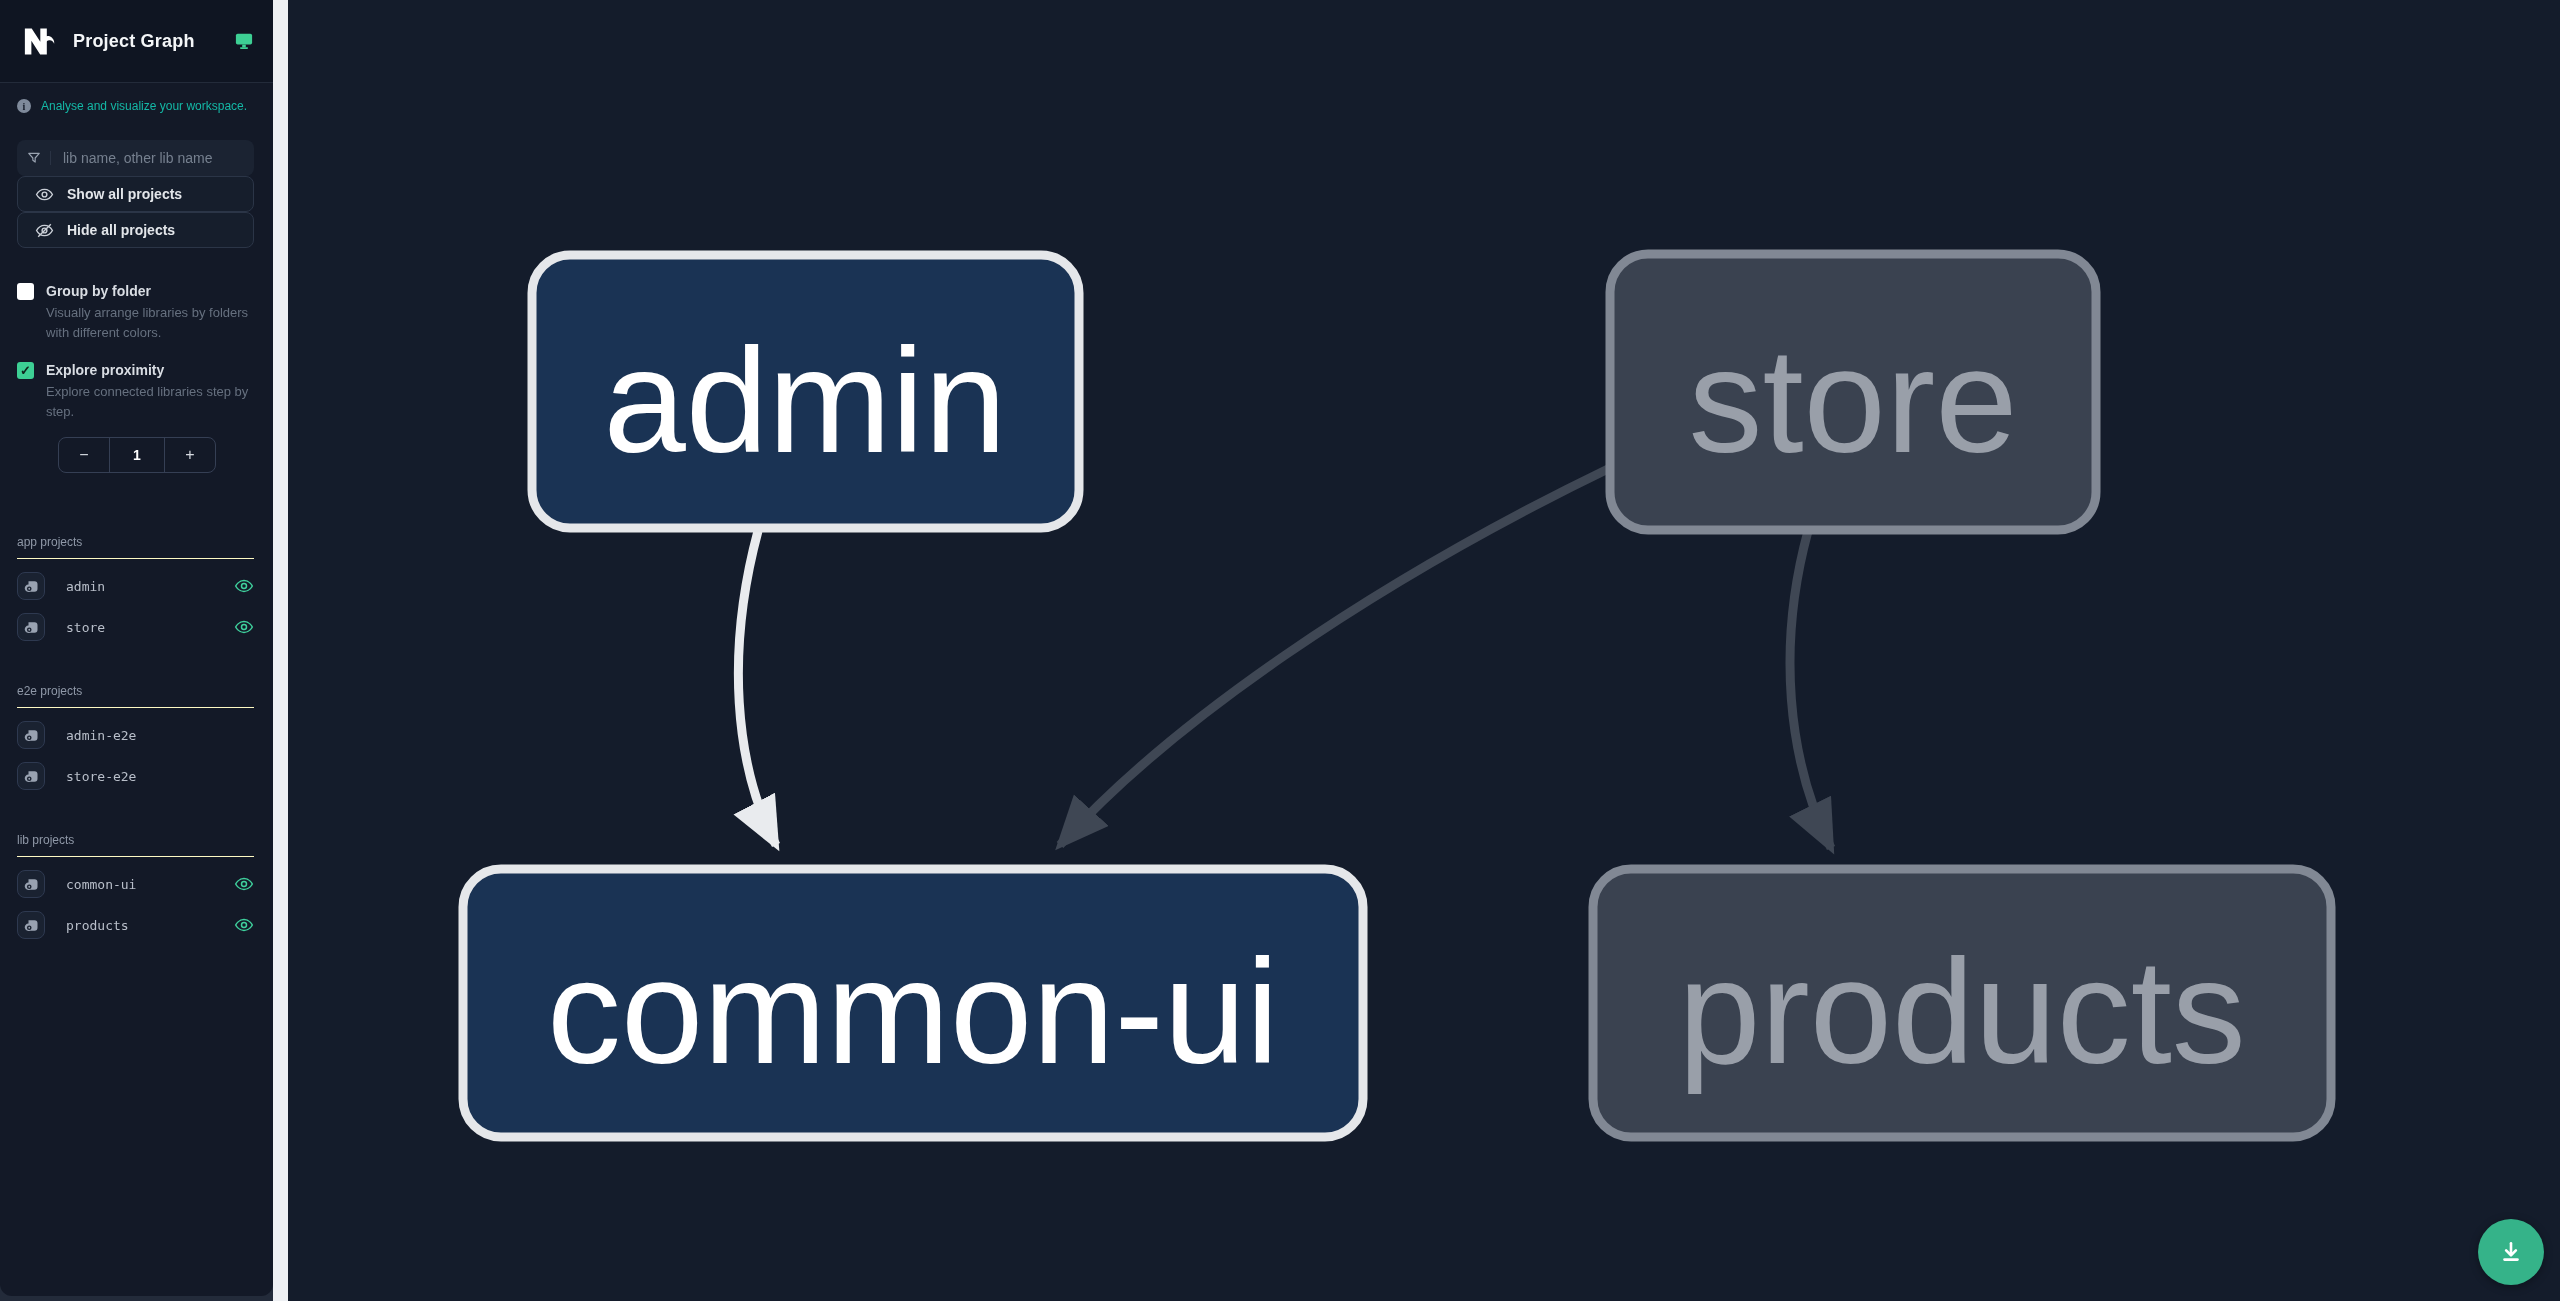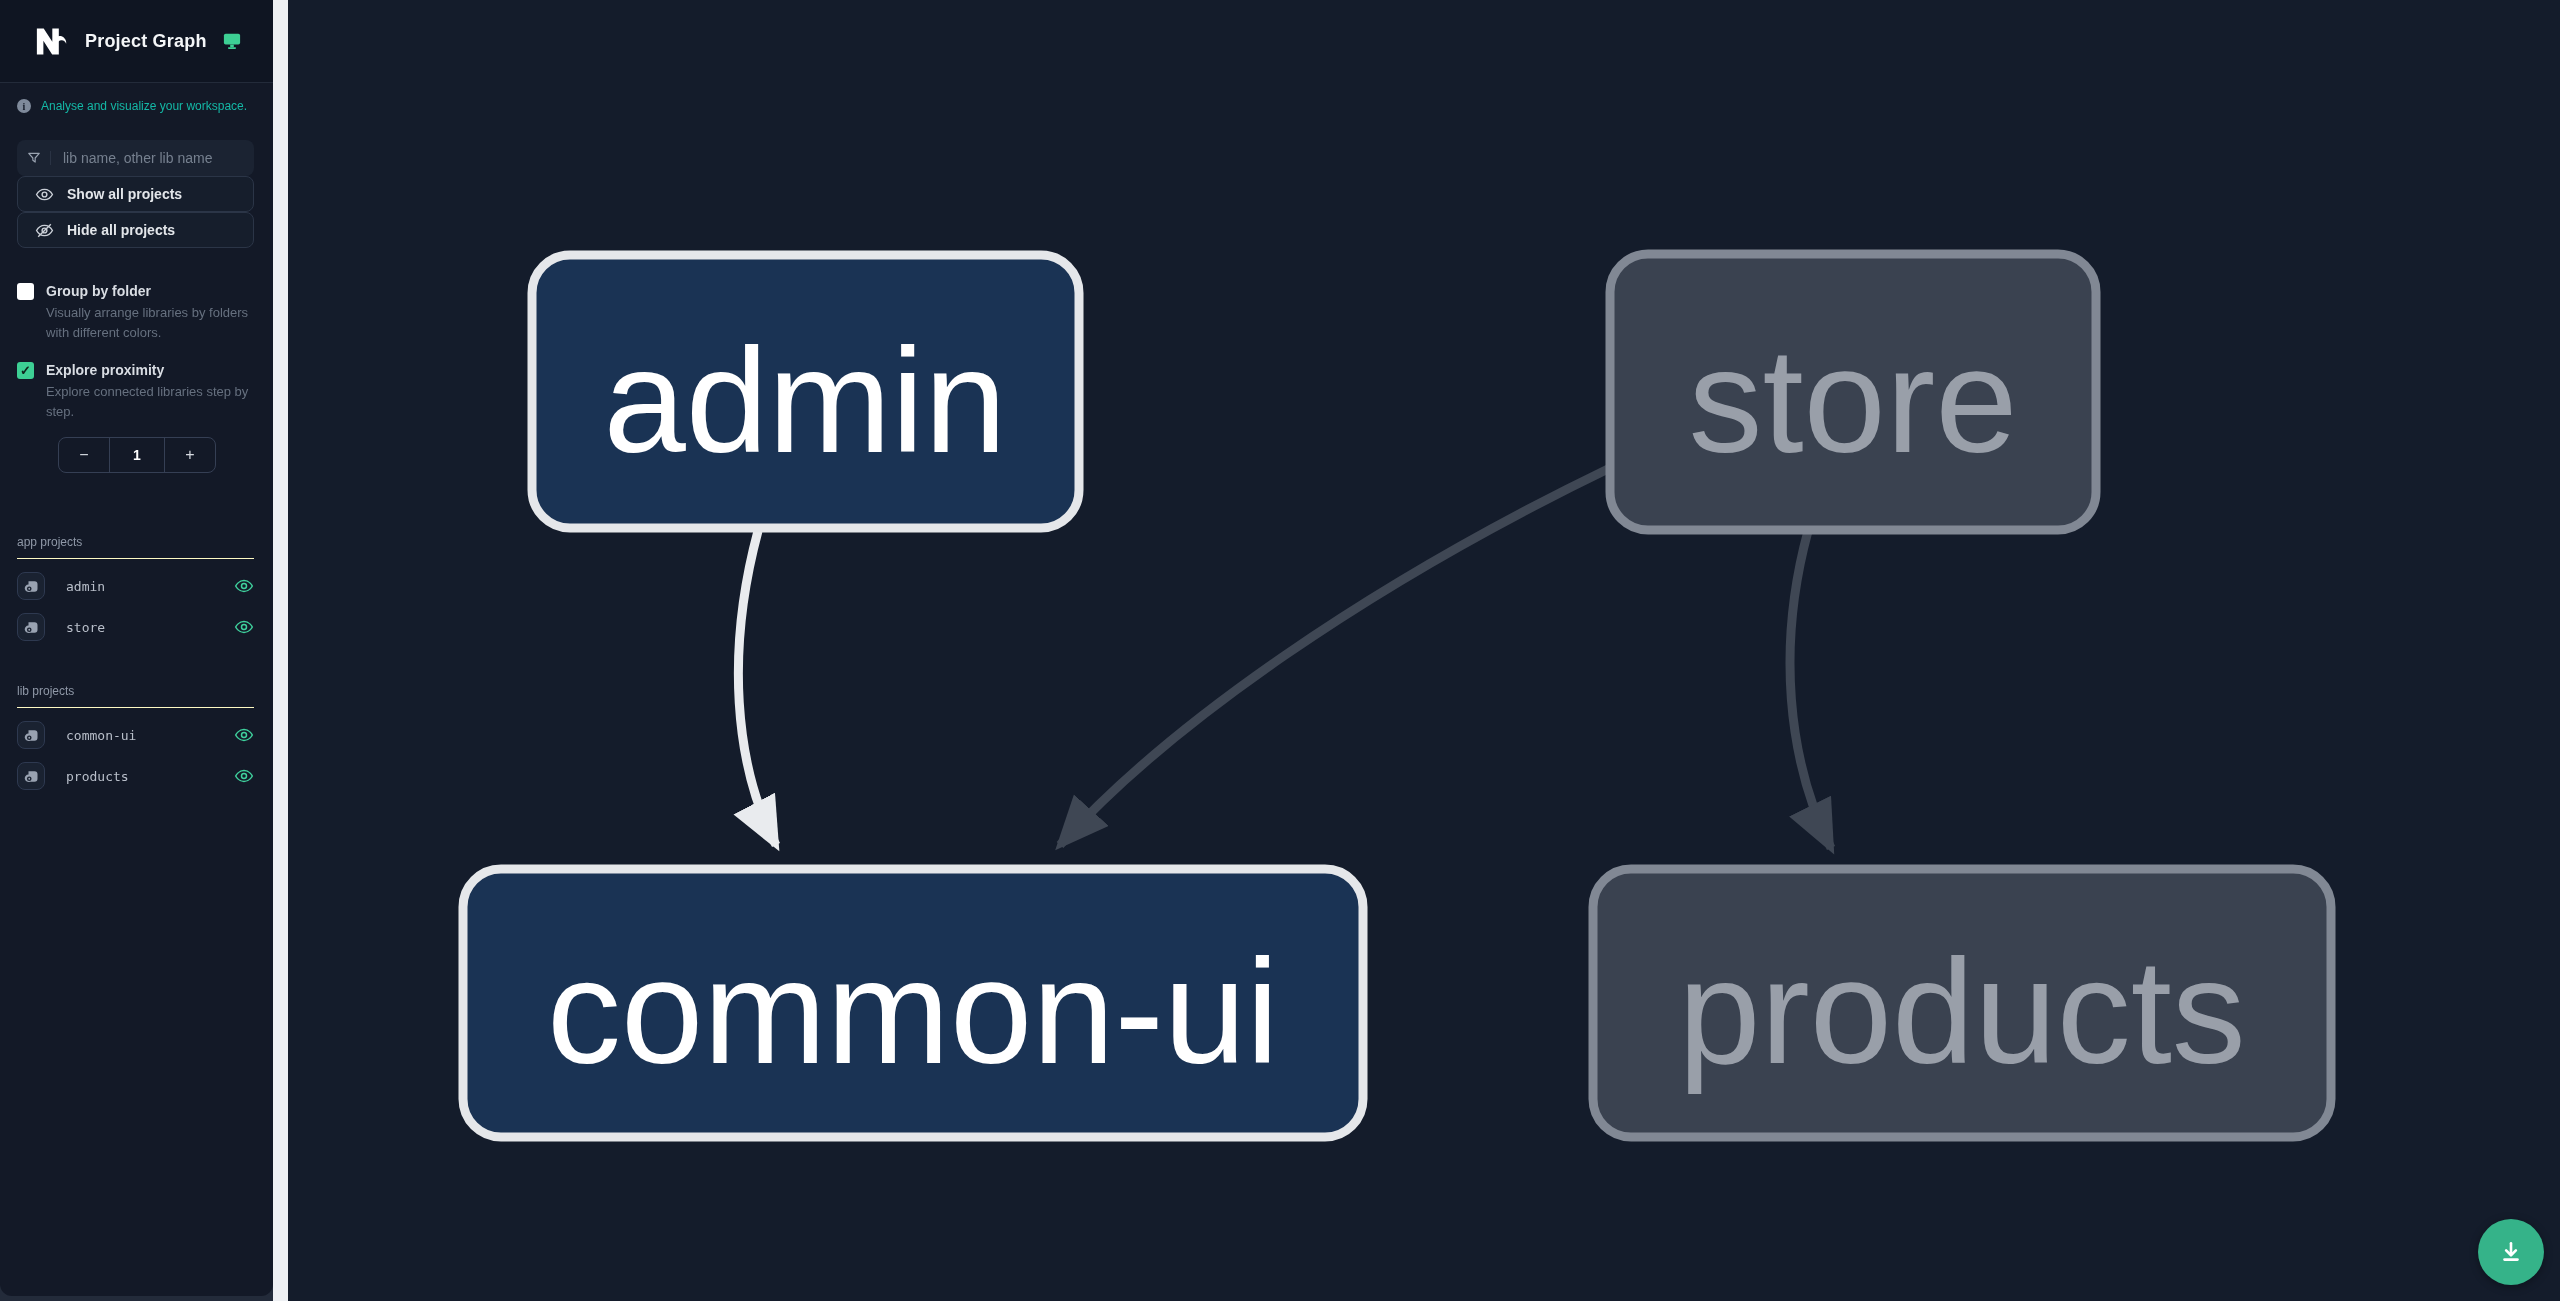--- a/index.html
+++ b/index.html
@@ -8,21 +8,21 @@
   .app { display:flex; width:2560px; height:1301px; }
 
   
   .sidebar-wrap { width:273px; height:100%; background:#232b3a; position:relative; flex:none; }
   .sidebar { position:absolute; left:0; top:0; right:0; height:calc(100% - 5px);
              background:#131927; border-radius:0 0 12px 12px; overflow:hidden;
              display:flex; flex-direction:column; }
   .side-divider { width:15px; height:100%; background:#eef0f3; flex:none; }
 
   .sb-header { height:83px; background:#0f1522; border-bottom:1px solid #232b3a;
-               display:flex; align-items:center; padding:0 32px; gap:14px; flex:none; }
+               display:flex; align-items:center; padding:0 20px; gap:14px; flex:none; }
   .nx-logo { width:39px; height:39px; flex:none; }
   .sb-title { color:#f4f6f8; font-size:18px; font-weight:bold; letter-spacing:.2px; flex:1; }
   .monitor-icon { width:18px; height:18px; flex:none; cursor:pointer; }
 
   .sb-body { padding:14px 19px 0 17px; flex:1; }
 
   .tagline-row { display:flex; align-items:center; gap:10px; margin-top:2px; }
   .info-icon { width:14px; height:14px; border-radius:50%; background:#7f8a9b; color:#131927;
                font-size:10px; font-weight:bold; display:flex; align-items:center; justify-content:center;
                font-family:"Liberation Serif", serif; flex:none; }
@@ -181,20 +181,45 @@
               </svg>
             </div>
             <span class="proj-name">store</span>
             <svg class="eye-toggle" viewBox="0 0 24 24" fill="none" stroke="#3fd09d" stroke-width="1.8">
               <path d="M2 12s3.5-6.5 10-6.5S22 12 22 12s-3.5 6.5-10 6.5S2 12 2 12z"></path>
                 <circle cx="12" cy="12" r="3"></circle>
             </svg>
           </div>
         </div>
 
+        <div class="section sec-gap">
+          <div class="section-title">e2e projects</div>
+
+          <div class="proj-row">
+            <div class="focus-btn">
+              <svg width="15" height="15" viewBox="0 0 20 20">
+                <path fill="#99a2b1" d="M6 3h8a4 4 0 0 1 4 4v6a4 4 0 0 1-4 4H8a5 5 0 1 1-2-9.6z"></path>
+                <circle cx="7" cy="13" r="3.1" fill="#1a2231"></circle>
+                <circle cx="7" cy="13" r="1.2" fill="#99a2b1"></circle>
+              </svg>
+            </div>
+            <span class="proj-name">admin-e2e</span>
+          </div>
+
+          <div class="proj-row">
+            <div class="focus-btn">
+              <svg width="15" height="15" viewBox="0 0 20 20">
+                <path fill="#99a2b1" d="M6 3h8a4 4 0 0 1 4 4v6a4 4 0 0 1-4 4H8a5 5 0 1 1-2-9.6z"></path>
+                <circle cx="7" cy="13" r="3.1" fill="#1a2231"></circle>
+                <circle cx="7" cy="13" r="1.2" fill="#99a2b1"></circle>
+              </svg>
+            </div>
+            <span class="proj-name">store-e2e</span>
+          </div>
+        </div>
 
         <div class="section sec-gap">
           <div class="section-title">lib projects</div>
 
           <div class="proj-row">
             <div class="focus-btn">
               <svg width="15" height="15" viewBox="0 0 20 20">
                 <path fill="#99a2b1" d="M6 3h8a4 4 0 0 1 4 4v6a4 4 0 0 1-4 4H8a5 5 0 1 1-2-9.6z"></path>
                 <circle cx="7" cy="13" r="3.1" fill="#1a2231"></circle>
                 <circle cx="7" cy="13" r="1.2" fill="#99a2b1"></circle>

